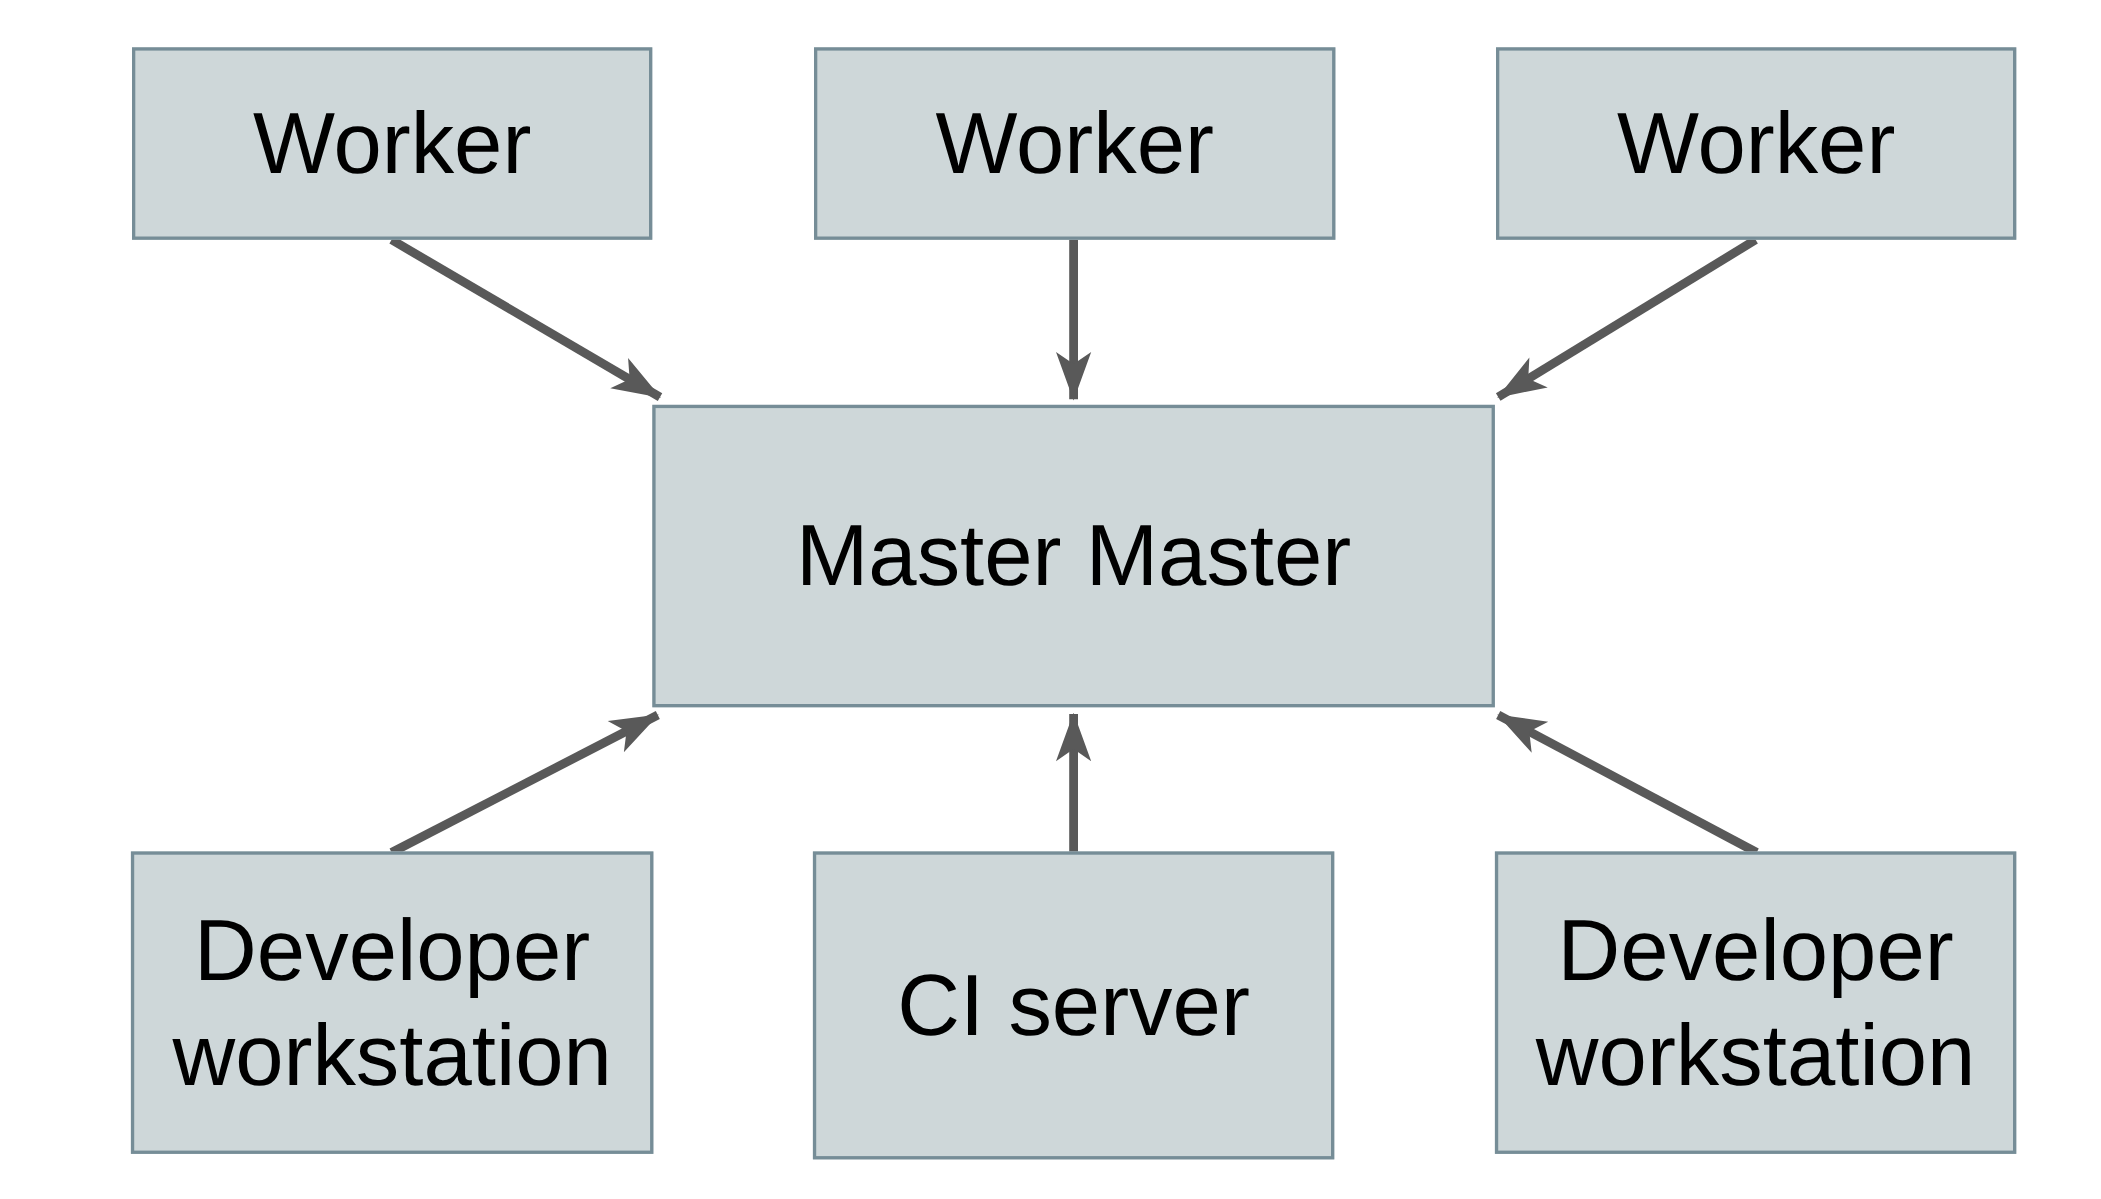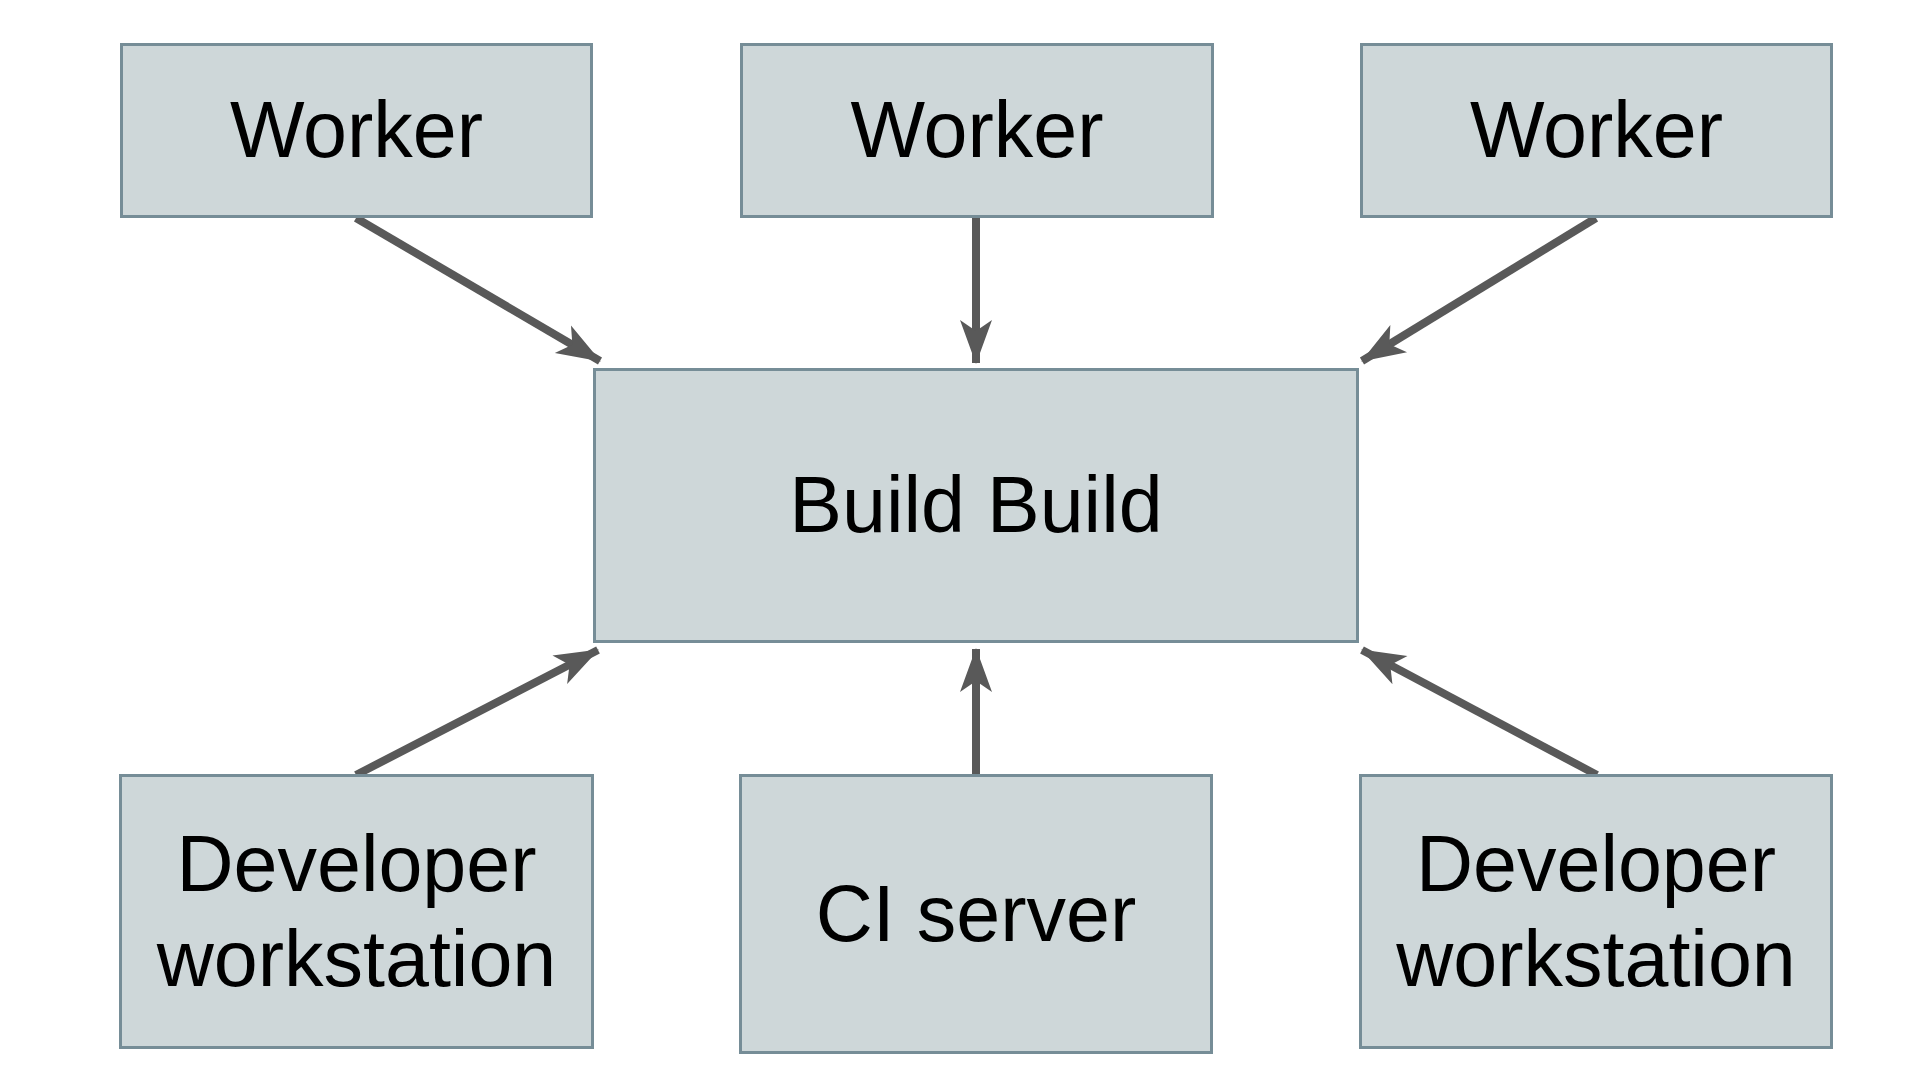--- a/index.html
+++ b/index.html
@@ -74,21 +74,21 @@
 
   <div class="node n-worker-2">
     <span>Worker</span>
   </div>
 
   <div class="node n-worker-3">
     <span>Worker</span>
   </div>
 
   <div class="node n-build-master">
-    <span>Build Build</span>
+    <span>Master Master</span>
   </div>
 
   <div class="node n-dev-1">
     <span>Developer workstation</span>
   </div>
 
   <div class="node n-ci">
     <span>CI server</span>
   </div>
 

